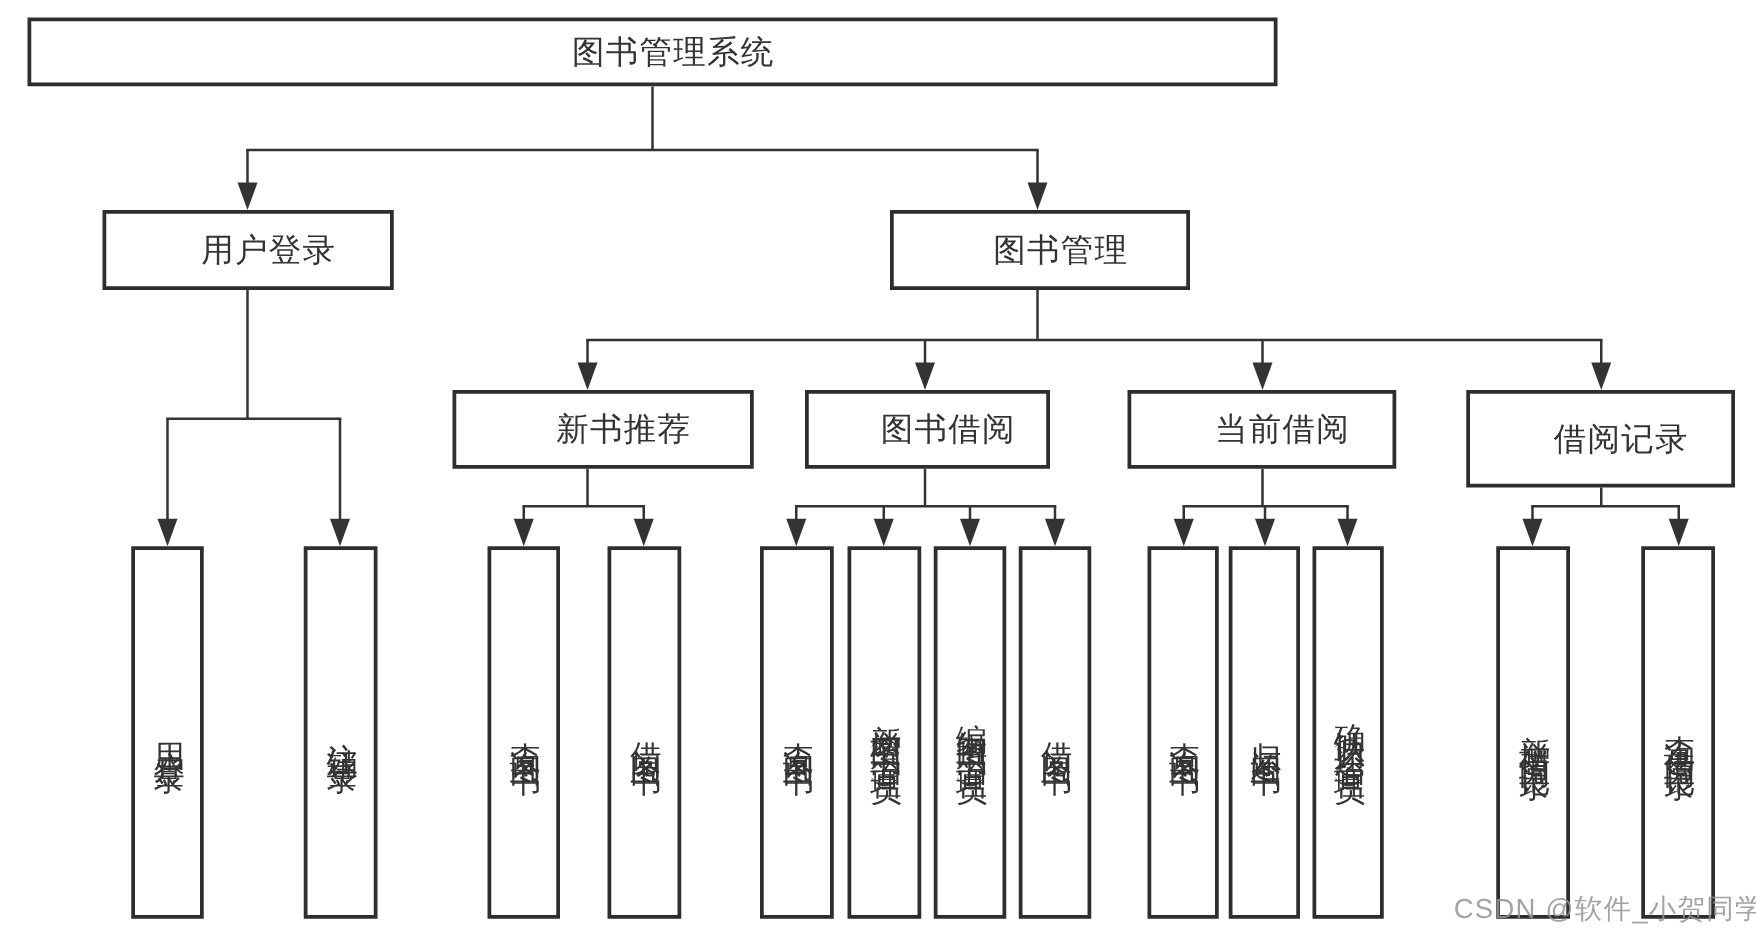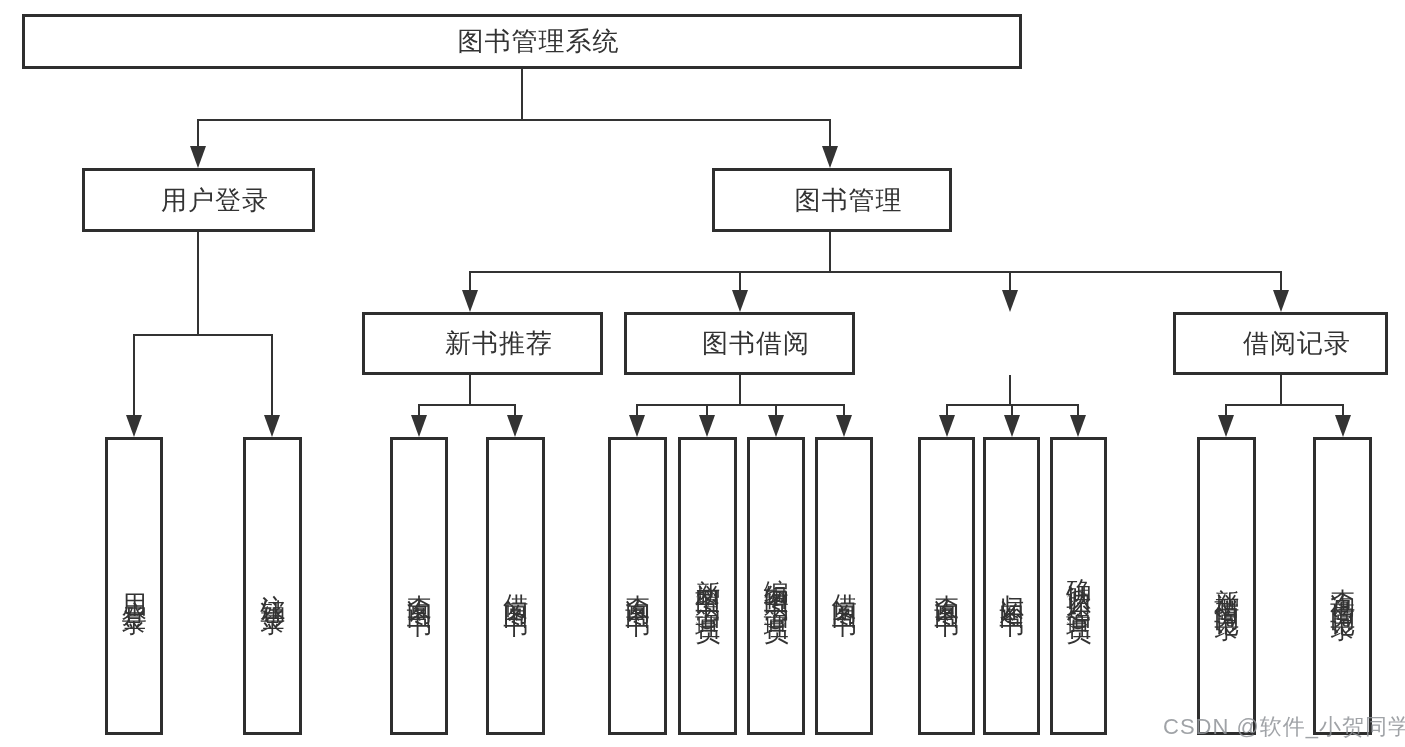--- a/index.html
+++ b/index.html
@@ -139,22 +139,23 @@
       <polygon points="1335,415 1351,415 1343,437"></polygon>
     </g>
   </svg>
 
   <div class="node h-label" style="left:22px; top:14px; width:1000px; height:55px;">图书管理系统</div>
 
   <div class="node h-label" style="left:82px; top:168px; width:233px; height:64px;">用户登录</div>
   <div class="node h-label" style="left:712px; top:168px; width:240px; height:64px;">图书管理</div>
 
   <div class="node h-label" style="left:362px; top:312px; width:241px; height:63px;">新书推荐</div>
-  <div class="node h-label" style="left:624px; top:312px; width:231px; height:63px;">图书借阅</div>
-  <div class="node h-label" style="left:1173px; top:312px; width:215px; height:63px;">借阅记录</div>
+  <div class="node h-label" style="left:644px; top:312px; width:196px; height:63px;">图书借阅</div>
+  <div class="node h-label" style="left:902px; top:312px; width:215px; height:63px;">当前借阅</div>
+  <div class="node h-label" style="left:1173px; top:312px; width:215px; height:78px;">借阅记录</div>
 
   <div class="leaf" style="left:105px; top:437px; width:58px; height:298px;">
     <span>用户登录</span>
   </div>
   <div class="leaf" style="left:243px; top:437px; width:59px; height:298px;">
     <span>注销登录</span>
   </div>
 
   <div class="leaf" style="left:390px; top:437px; width:58px; height:298px;">
     <span>查询图书</span>

